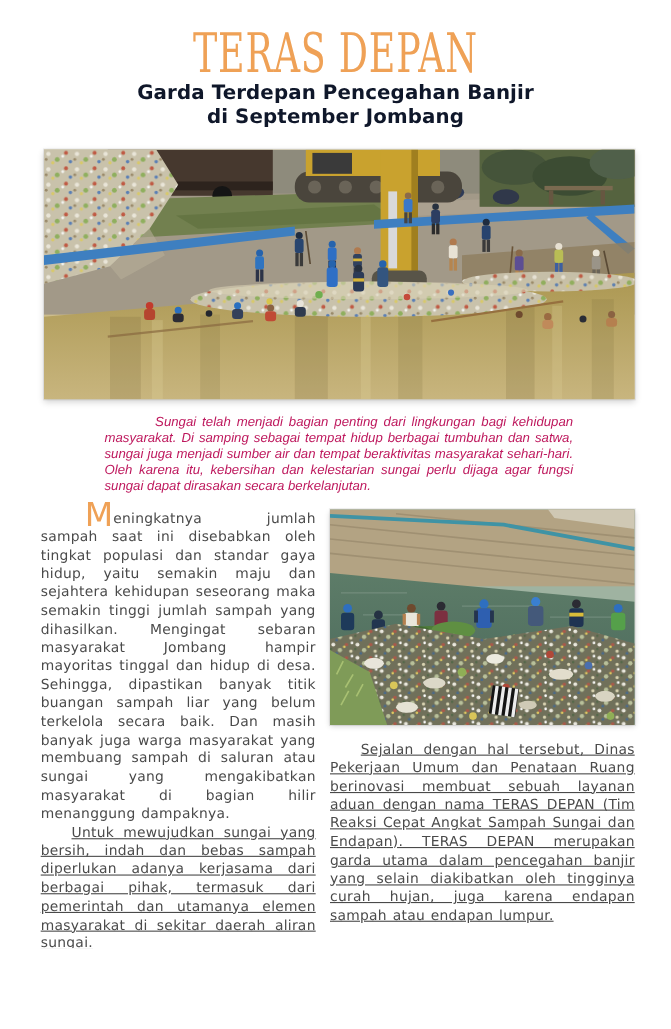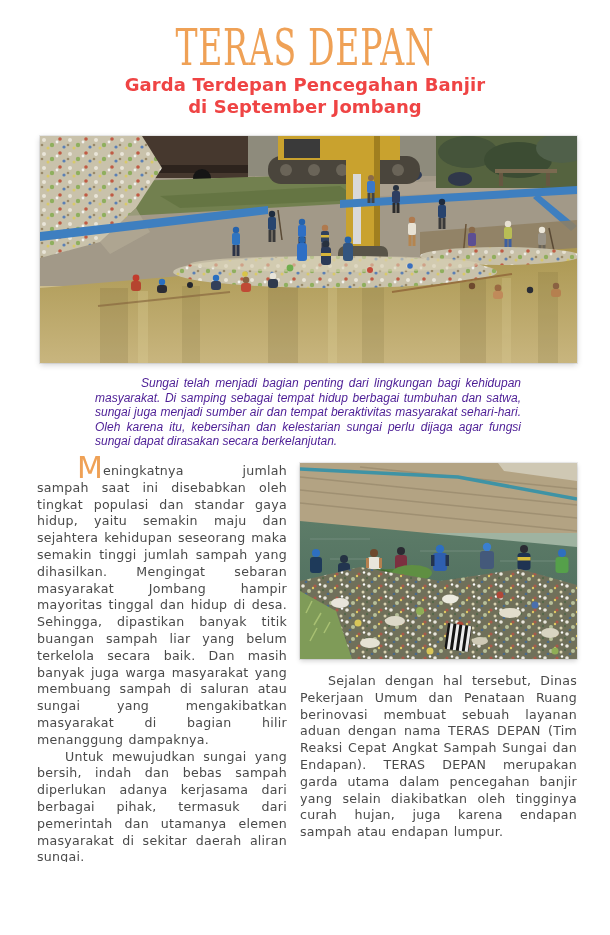--- a/index.html
+++ b/index.html
@@ -22,52 +22,52 @@
     letter-spacing:1px;
     color:#EFA156;
     transform:scale(.72,1.08);
     transform-origin:center top;
   }
   .subtitle{
     margin:4px 0 0 0;
     font-size:18px;
     line-height:1.18;
     font-weight:bold;
-    color:#ef4444;
+    color:#0f172a;
     letter-spacing:.1px;
     text-align:center;
   }
   
   .photo{position:absolute;overflow:hidden;box-shadow:0 0 0 1px rgba(0,0,0,.07),0 2px 6px rgba(0,0,0,.18);background:#cdbd8d;margin:0;}
   .photo svg{display:block;}
   .photo-main{left:40px;top:136px;width:537px;height:227px;}
   .photo-secondary{position:relative;width:277px;height:196px;overflow:hidden;box-shadow:0 0 0 1px rgba(0,0,0,.07),0 2px 5px rgba(0,0,0,.18);margin:0 0 14px 0;background:#9fb3a1;}
   
   .intro{
     position:absolute;left:95px;top:376px;width:426px;
     margin:0;
     font-family:"Liberation Sans",sans-serif;
     font-style:italic;
     font-size:12px;line-height:14.5px;
     text-align:justify;text-indent:46px;
-    color:#4c1d95;
+    color:#be185d;
   }
   
   .cols{position:absolute;left:37px;top:463px;width:540px;display:flex;gap:13px;}
   .col-left{width:250px;}
   .col-right{width:277px;}
   .body-text{
     margin:0;
     font-size:12.6px;line-height:16.8px;
     letter-spacing:.25px;word-spacing:1px;
     text-align:justify;
     color:#4a4a4a;
   }
   .p-first{text-indent:40px;}
-  .p-indent{text-indent:28px;}
+  .p-indent{text-indent:28px;text-decoration:underline;}
   .dropcap{
     font-size:30px;
     line-height:0;
     color:#EFA156;
     position:relative;top:3px;
     letter-spacing:0;
   }
   
   .footer{position:absolute;left:37px;right:0;top:878px;height:36px;display:flex;align-items:center;}
   .pageno{display:inline-flex;align-items:baseline;color:#ec4899;}

